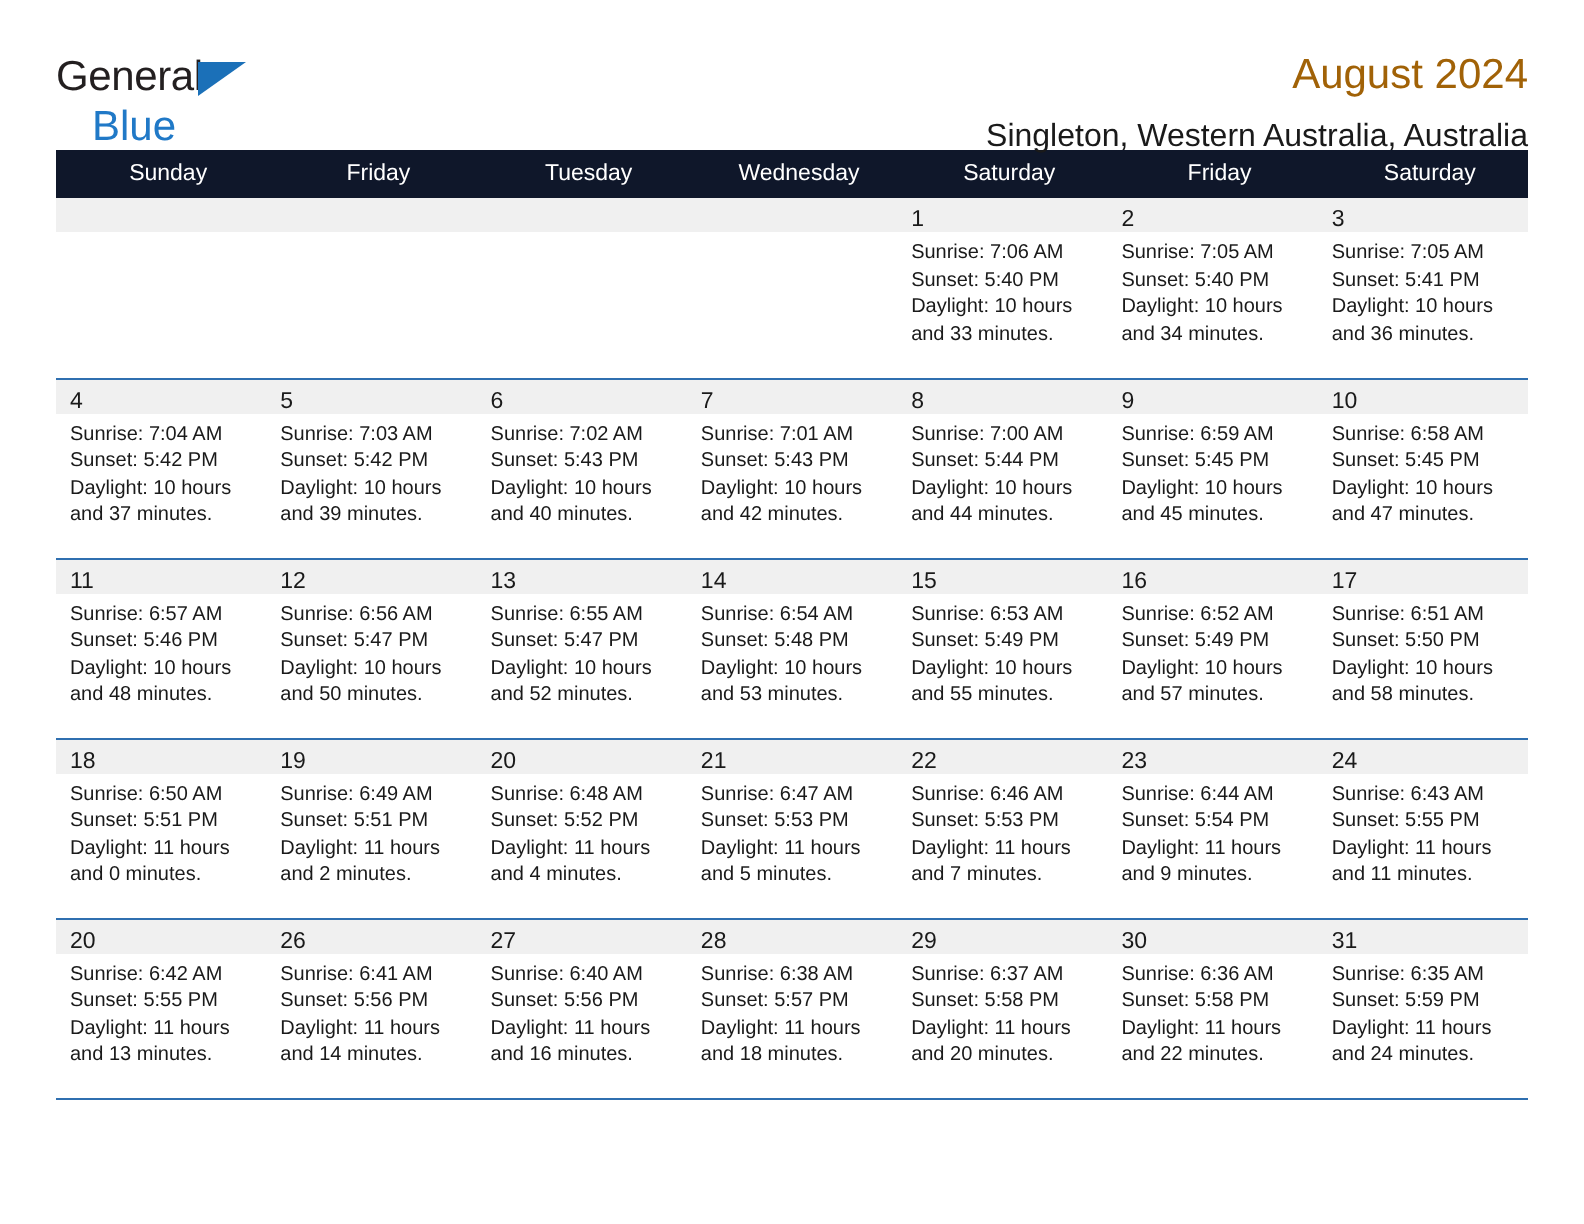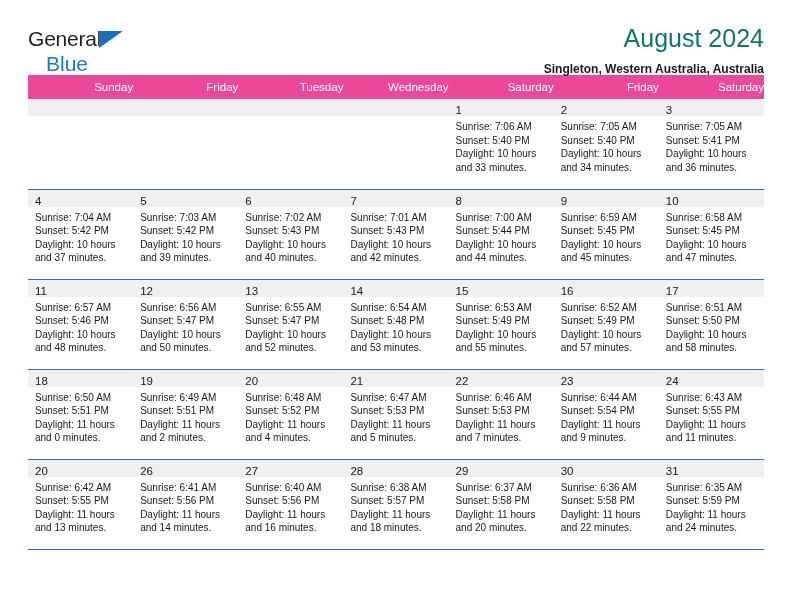--- a/index.html
+++ b/index.html
@@ -63,48 +63,48 @@
     height: 0;
     border-left: 24px solid #1b70b8;
     border-bottom: 17px solid transparent;
   }
 
   .title-wrap {
     text-align: right;
     padding-top: 0px;
   }
   .cal-title {
-    font-size: 25px;
-    color: #0f766e;
+    font-size: 21px;
+    color: #a16207;
     line-height: 30px;
     font-weight: normal;
     margin: 0;
     white-space: nowrap;
   }
   .cal-subtitle {
-    font-size: 12px;
+    font-size: 16px;
     color: #1a1a1a;
     line-height: 18px;
     margin: 7px 0 0 0;
-    font-weight: bold;
+    font-weight: normal;
     white-space: nowrap;
   }
 
   
   .calendar {
     width: 736px;
     border-collapse: collapse;
     table-layout: fixed;
   }
   .calendar th {
-    background: #ec4899;
+    background: #0f172a;
     color: #ffffff;
     font-size: 11.5px;
     font-weight: normal;
-    text-align: right;
+    text-align: center;
     padding: 6px 0 6px 7px;
     height: 20px;
     box-sizing: border-box;
     border: none;
   }
   .calendar td {
     vertical-align: top;
     border-bottom: 1px solid #2f6fb0;
     padding: 0;
     height: 90px;

